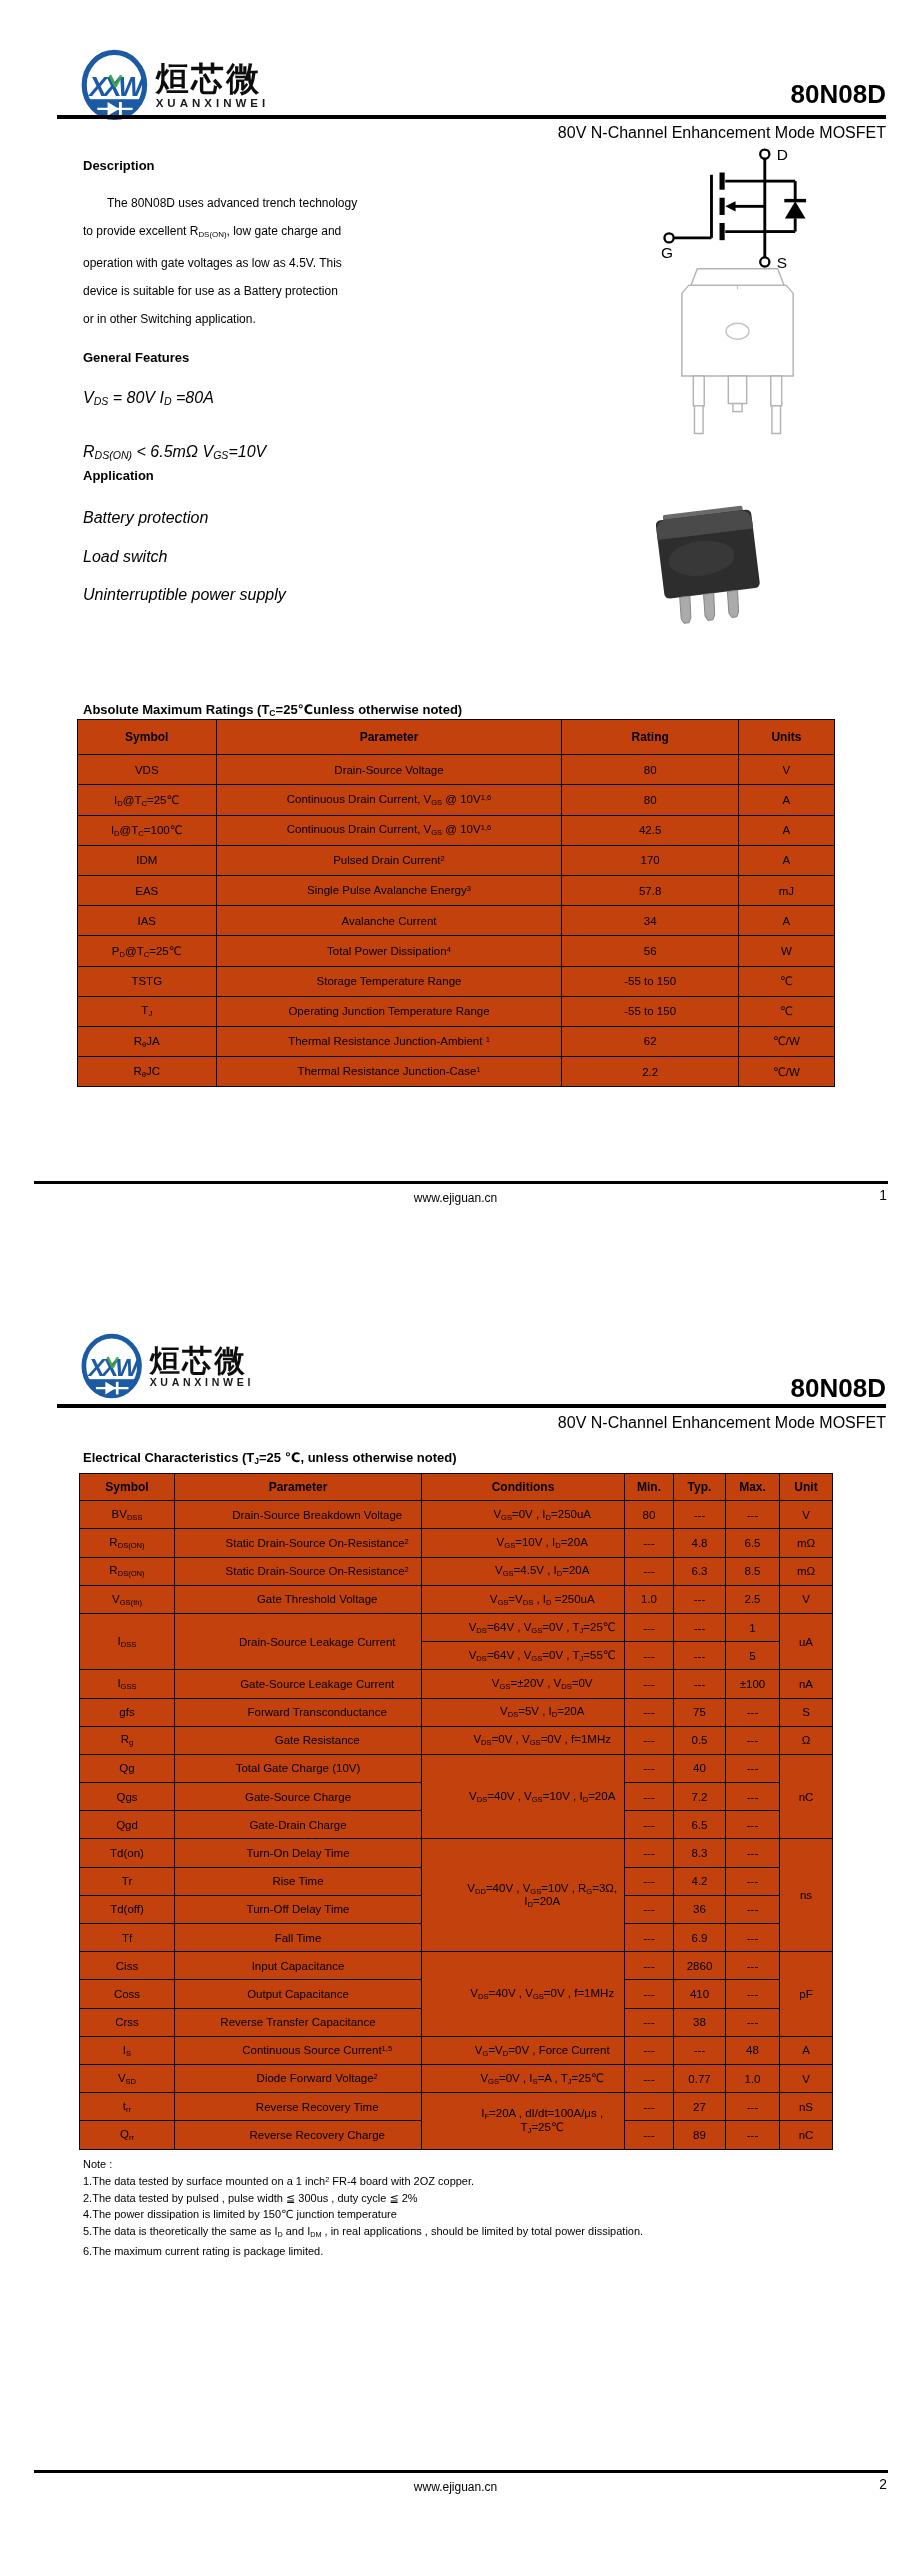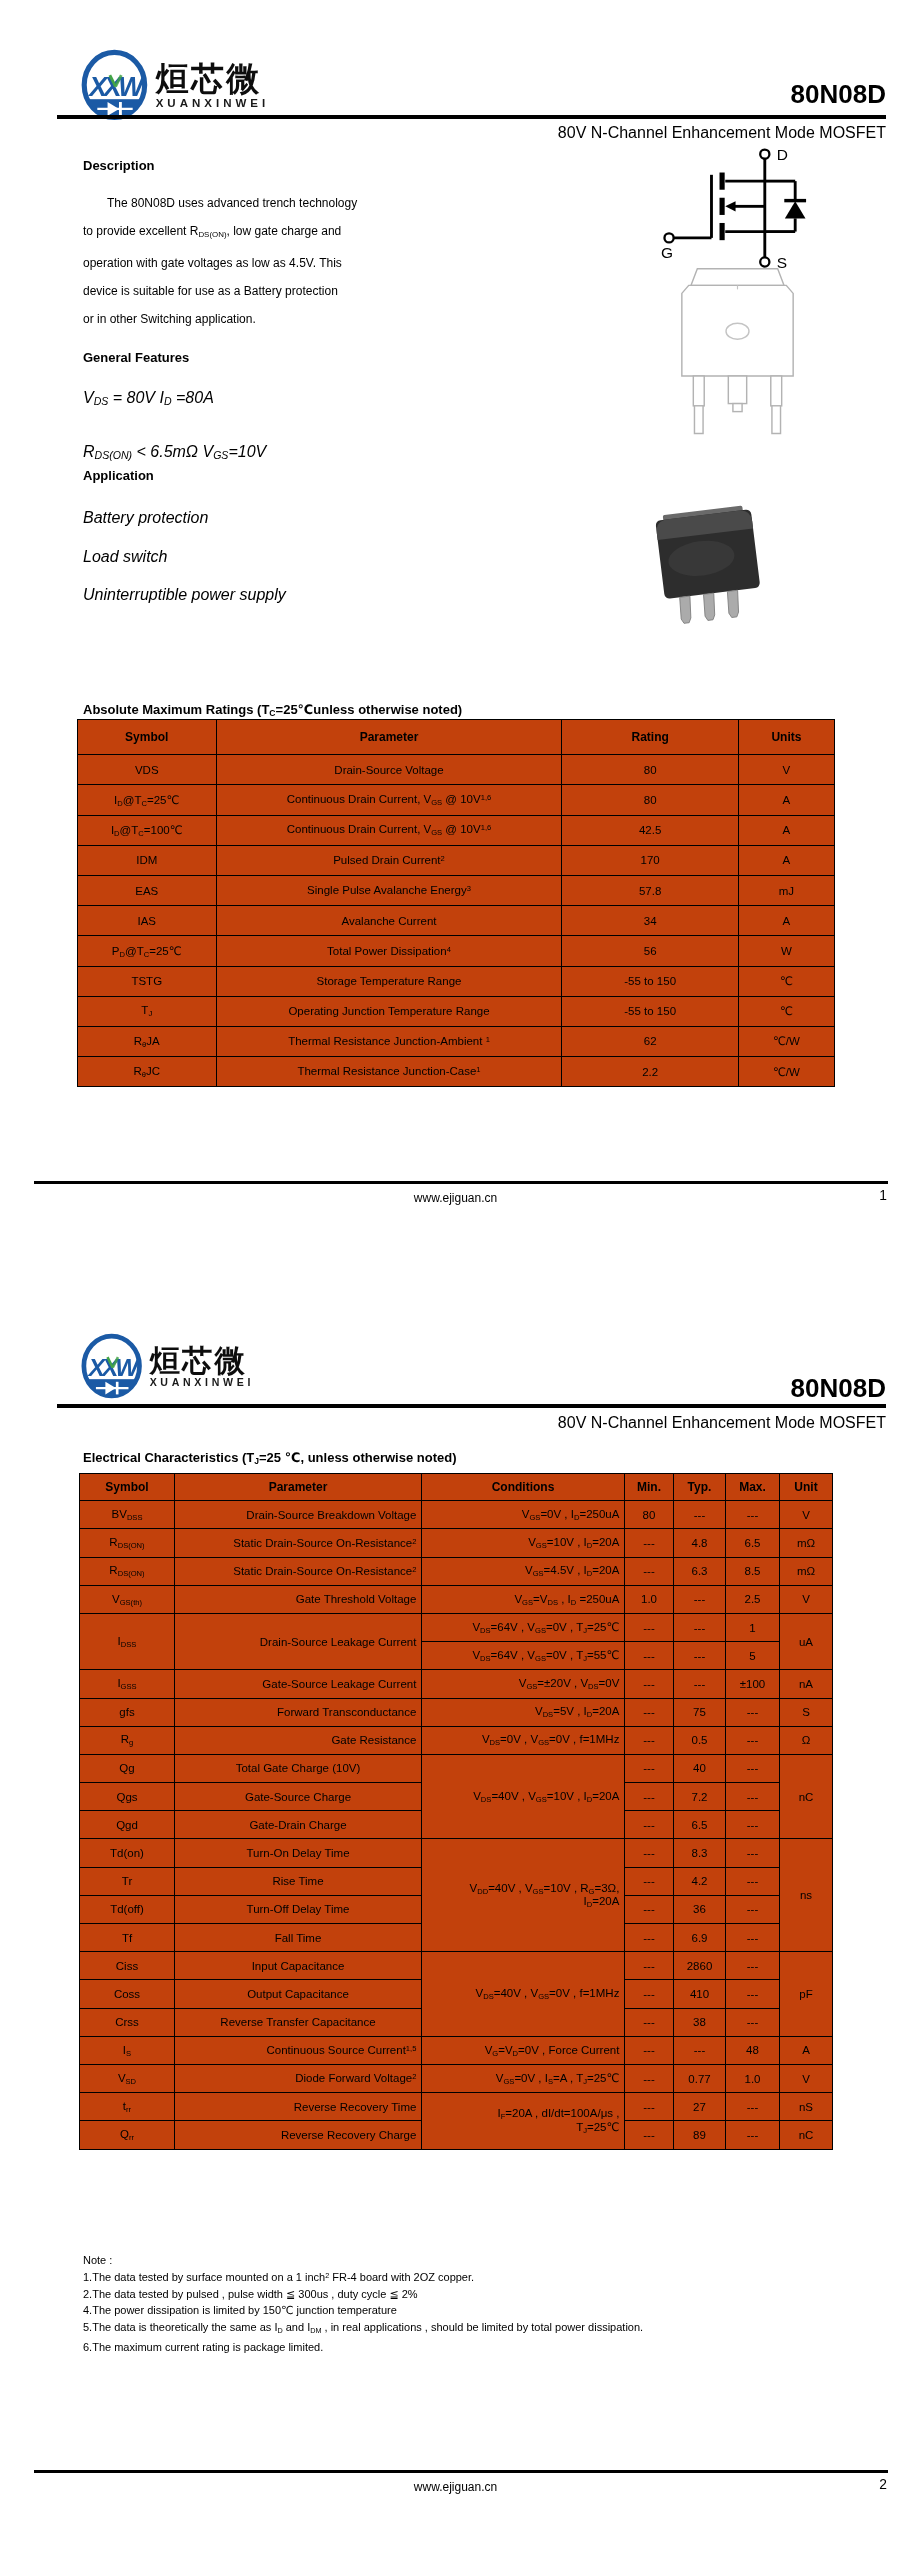--- a/index.html
+++ b/index.html
@@ -22,38 +22,38 @@
   .desc-body{position:absolute;left:83px;top:189px;width:516px;font-size:12px;line-height:28px;text-indent:24px;}
 
   sub{font-size:66%;vertical-align:-0.22em;letter-spacing:0;}
   sup{font-size:66%;vertical-align:0.45em;}
 
   
   .dtable{border-collapse:collapse;table-layout:fixed;position:absolute;background:#c2410c;}
   .dtable th,.dtable td{border:1.1px solid #000;border-top-width:1.7px;border-bottom-width:1.7px;
     text-align:center;vertical-align:middle;padding:1.1px 4.6px;font-size:11.5px;font-weight:normal;}
   .dtable th{font-weight:bold;font-size:12px;}
-  .dtable td.al{text-align:right;padding-left:43px;}
+  .dtable td.al{text-align:center;padding-left:43px;}
   table.abs{left:77px;top:719px;width:758px;}
   table.abs th{height:32px;} table.abs td{height:27px;}
   table.ec{left:79px;top:185px;width:753px;}
   table.ec th{height:24px;} table.ec td{height:25px;}
 
   
   .frule{position:absolute;left:34px;right:23px;top:1181px;height:2.9px;background:#000;}
   .furl{position:absolute;left:0;width:100%;top:1191px;text-align:center;font-size:12px;}
   .fpage{position:absolute;right:24px;top:1188px;font-size:13.8px;}
 
   
   .mos{position:absolute;left:647px;top:145px;}
   .pkg-outline{position:absolute;left:672px;top:267px;}
   .pkg-photo{position:absolute;left:646px;top:497px;}
 
   
-  .notes{position:absolute;left:83px;top:964px;font-size:11px;line-height:16.4px;}
+  .notes{position:absolute;left:83px;top:868px;font-size:11px;line-height:16.4px;}
 </style>
 </head>
 <body>
 
 <div id="sheet">
 
   <section class="page" id="page1">
 
     <div class="logo">
       <svg width="70" height="73" viewBox="0 0 122 128">

